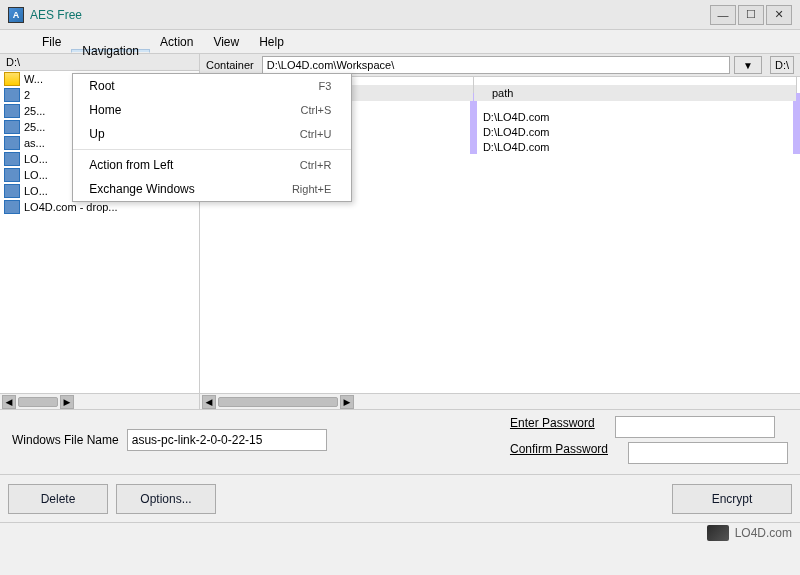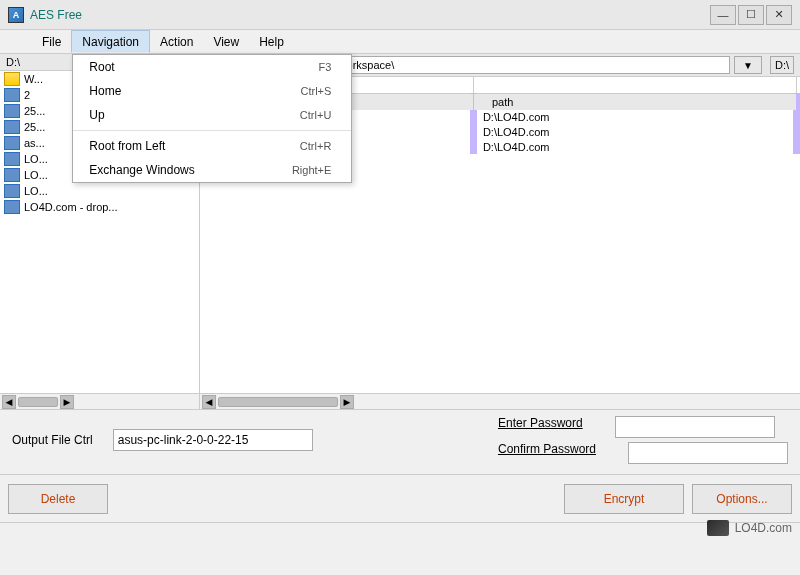--- a/index.html
+++ b/index.html
@@ -236,21 +236,21 @@
       border-collapse: collapse;
     }
     .file-table th {
       background: #e8e8e8;
       border-right: 1px solid #ccc;
       border-bottom: 1px solid #ccc;
       padding: 2px 18px;
       text-align: left;
       font-weight: normal;
       position: sticky;
-      top: 17px;
+      top: 8px;
     }
     .file-table td {
       padding: 1px 6px;
       border-right: 7px solid #c4b5fd;
     }
 
     
     .bottom-form {
       background: #f0f0f0;
       border-top: 1px solid #ccc;
@@ -266,21 +266,20 @@
       font-size: 12px;
       color: #000;
       white-space: nowrap;
     }
     .form-input {
       height: 22px;
       border: 1px solid #aaa;
       background: white;
       font-size: 12px;
       padding: 0 4px;
-      margin-left: 12px;
     }
     .form-input.filename { width: 200px; }
     .form-input.password { width: 160px; }
 
     .form-right {
       margin-left: auto;
       display: flex;
       flex-direction: column;
       gap: 4px;
     }
@@ -301,38 +300,38 @@
       padding: 0 8px;
       gap: 8px;
     }
     .action-btn {
       height: 30px;
       min-width: 100px;
       background: #e8e8e8;
       border: 1px solid #aaa;
       cursor: pointer;
       font-size: 12px;
-      color: #c2410c;
+      color: #0f172a;
       display: flex;
       align-items: center;
       justify-content: center;
     }
     .action-btn.primary {
       min-width: 120px;
       margin-left: auto;
     }
 
     
     .status-bar {
       background: #f0f0f0;
       height: 20px;
       border-top: 1px solid #ccc;
       display: flex;
-      align-items: flex-end;
-      padding: 13px 8px;
+      align-items: center;
+      padding: 6px 8px;
       font-size: 11px;
       justify-content: flex-end;
     }
     .lo4d-watermark {
       display: flex;
       align-items: center;
       gap: 4px;
       color: #666;
       font-size: 12px;
     }
@@ -345,39 +344,39 @@
   <span class="title-bar-text">AES Free</span>
   <div class="title-bar-controls">
     <div class="title-bar-btn">—</div>
     <div class="title-bar-btn">☐</div>
     <div class="title-bar-btn close">✕</div>
   </div>
 </div>
 
 <div class="menu-bar">
   <div class="menu-item">File</div>
-  <div class="menu-item navigation-active" style="position:relative;">
+  <div class="menu-item navigation-active" style="position:relative;margin-top:19px;">
     <span>Navigation</span>
 
     <div class="dropdown-menu">
       <div class="dropdown-item">
         <span>Root</span>
         <span class="shortcut">F3</span>
       </div>
       <div class="dropdown-item">
         <span>Home</span>
         <span class="shortcut">Ctrl+S</span>
       </div>
       <div class="dropdown-item">
         <span>Up</span>
         <span class="shortcut">Ctrl+U</span>
       </div>
       <div class="dropdown-separator"></div>
       <div class="dropdown-item">
-        <span>Root from Left</span>
+        <span>Action from Left</span>
         <span class="shortcut">Ctrl+R</span>
       </div>
       <div class="dropdown-item">
         <span>Exchange Windows</span>
         <span class="shortcut">Right+E</span>
       </div>
     </div>
   </div>
   <div class="menu-item">Action</div>
   <div class="menu-item">View</div>
@@ -480,39 +479,39 @@
     <div class="scrollbar-h">
       <div style="width:14px;height:14px;background:#c0c0c0;border:1px solid #aaa;cursor:pointer;display:flex;align-items:center;justify-content:center;font-size:9px;">◀</div>
       <div class="scrollbar-thumb" style="width:120px;margin:0 2px;"></div>
       <div style="width:14px;height:14px;background:#c0c0c0;border:1px solid #aaa;cursor:pointer;display:flex;align-items:center;justify-content:center;font-size:9px;">▶</div>
     </div>
   </div>
 </div>
 
 <div class="bottom-form">
   <div class="form-row">
-    <span class="form-label">Output File Ctrl</span>
+    <span class="form-label">Windows File Name</span>
     <input class="form-input filename" type="text" value="asus-pc-link-2-0-0-22-15" style="">
     <div class="form-right">
       <div class="form-right-row">
         <span class="form-label">Enter Password</span>
         <input class="form-input password" type="password" style="">
       </div>
       <div class="form-right-row">
         <span class="form-label">Confirm Password</span>
         <input class="form-input password" type="password" style="">
       </div>
     </div>
   </div>
 </div>
 
 <div class="button-bar">
   <button class="action-btn">Delete</button>
+  <button class="action-btn">Options...</button>
   <button class="action-btn primary" style="margin-left:auto;">Encrypt</button>
-  <button class="action-btn">Options...</button>
 </div>
 
 <div class="status-bar">
   <div class="lo4d-watermark">
     <span style="display:inline-block;width:22px;height:16px;background:linear-gradient(135deg,#2a2a2a 0%,#555 100%);border-radius:2px;margin-right:2px;"></span>
     <span>LO4D.com</span>
   </div>
 </div>
 
 </body></html>

